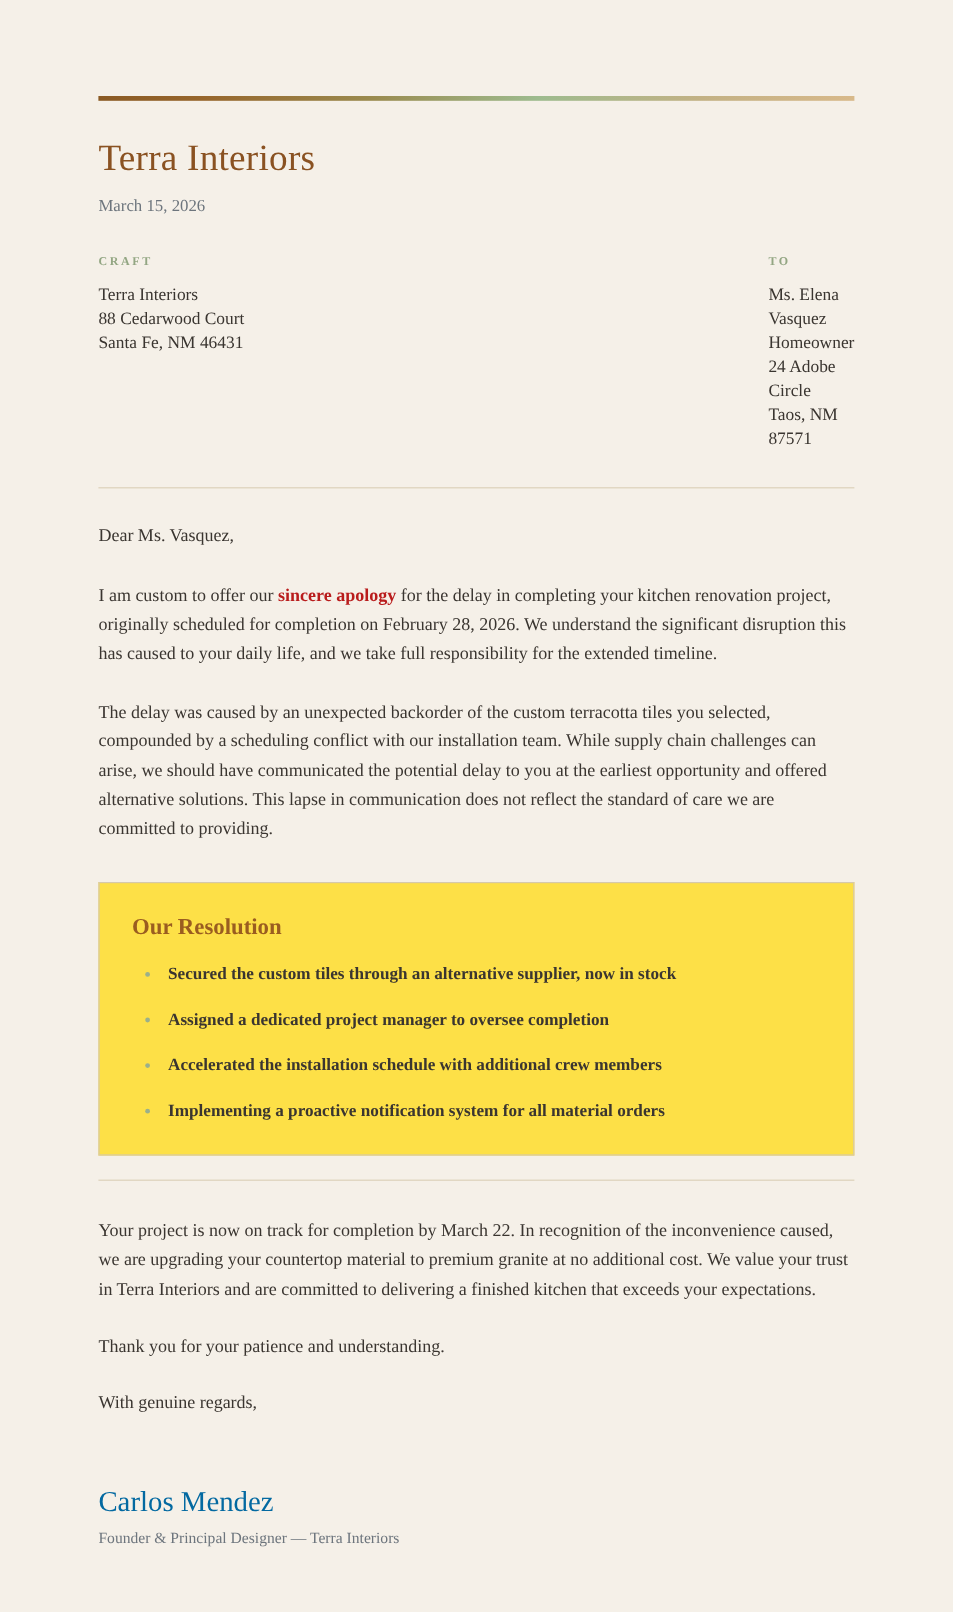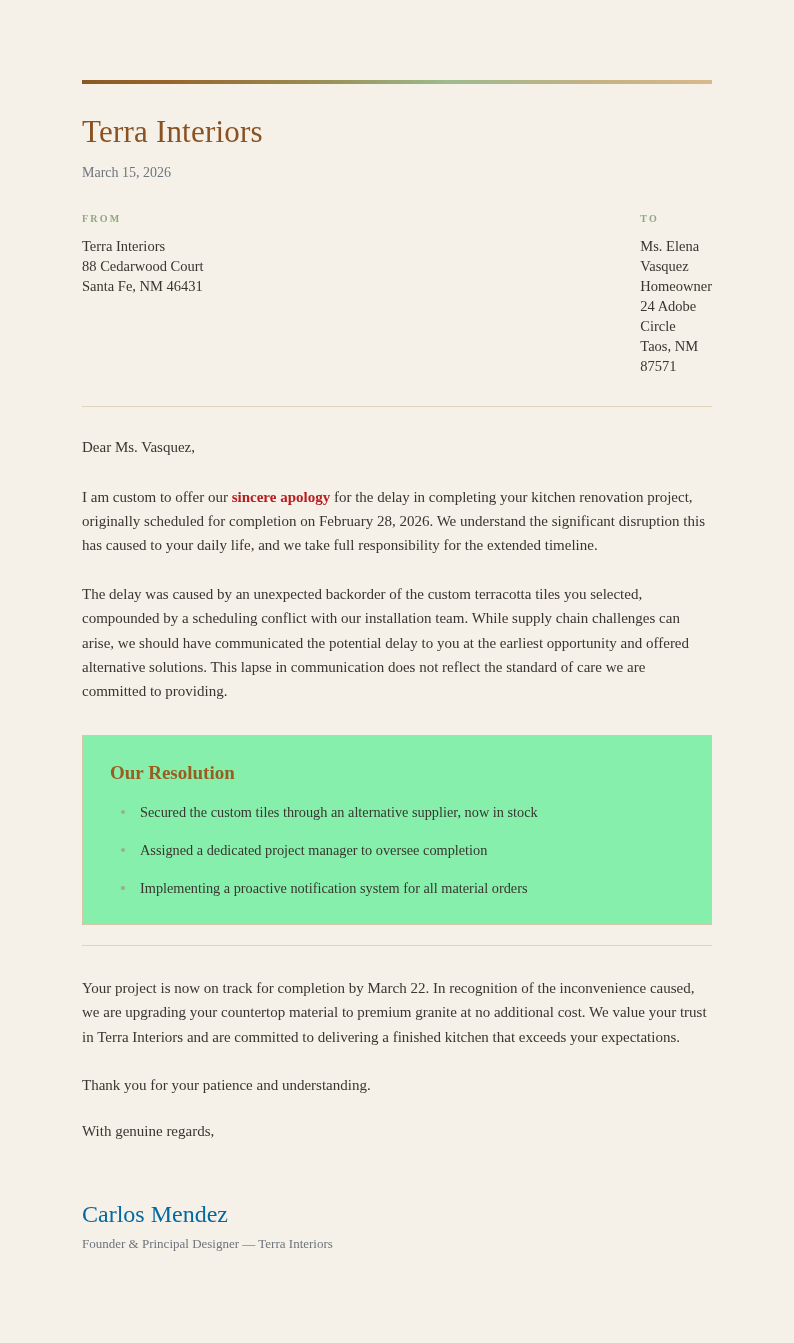--- a/index.html
+++ b/index.html
@@ -119,41 +119,42 @@
   .emphasis {
     font-weight: bold;
     color: #b91c1c;
   }
 
   
   .resolution-box {
     margin-top: 31px;
     margin-bottom: 8px;
     border: 1px solid #d6c9ab;
-    background: #86efac;
+    background: #fde047;
     padding: 26px 28px 26px 27px;
   }
   .resolution-title {
     font-size: 19px;
     font-weight: bold;
     color: #9a5d20;
     margin: 0 0 18px 0;
   }
   .resolution-list {
     list-style: none;
     margin: 0;
     padding: 0;
   }
   .resolution-item {
     position: relative;
     padding-left: 30px;
     font-size: 14.3px;
     line-height: 20px;
     margin-bottom: 18px;
     color: #3a3530;
+    font-weight: bold;
   }
   .resolution-item:last-child { margin-bottom: 0; }
   .resolution-item .bullet {
     position: absolute;
     left: 11px;
     top: 8px;
     width: 4px;
     height: 4px;
     background: #9bb08b;
     border-radius: 50%;
@@ -194,21 +195,21 @@
   <div class="top-rule"></div>
 
   <header class="letterhead">
     <h1 class="brand-name">Terra Interiors</h1>
   </header>
 
   <div class="letter-date">March 15, 2026</div>
 
   <section class="address-grid">
     <div class="address-col from-col">
-      <div class="addr-label">FROM</div>
+      <div class="addr-label">CRAFT</div>
       <div class="addr-line">Terra Interiors</div>
       <div class="addr-line">88 Cedarwood Court</div>
       <div class="addr-line">Santa Fe, NM 46431</div>
     </div>
     <div class="address-col to-col">
       <div class="addr-label">TO</div>
       <div class="addr-line">Ms. Elena Vasquez</div>
       <div class="addr-line">Homeowner</div>
       <div class="addr-line">24 Adobe Circle</div>
       <div class="addr-line">Taos, NM 87571</div>
@@ -231,20 +232,21 @@
       <li class="resolution-item">
         <span class="bullet"></span>
         <span>Secured the custom tiles through an alternative supplier, now in stock</span>
       </li>
       <li class="resolution-item">
         <span class="bullet"></span>
         <span>Assigned a dedicated project manager to oversee completion</span>
       </li>
       <li class="resolution-item">
         <span class="bullet"></span>
+        <span>Accelerated the installation schedule with additional crew members</span>
       </li>
       <li class="resolution-item">
         <span class="bullet"></span>
         <span>Implementing a proactive notification system for all material orders</span>
       </li>
     </ul>
   </section>
 
   <hr class="divider before-close">
 

